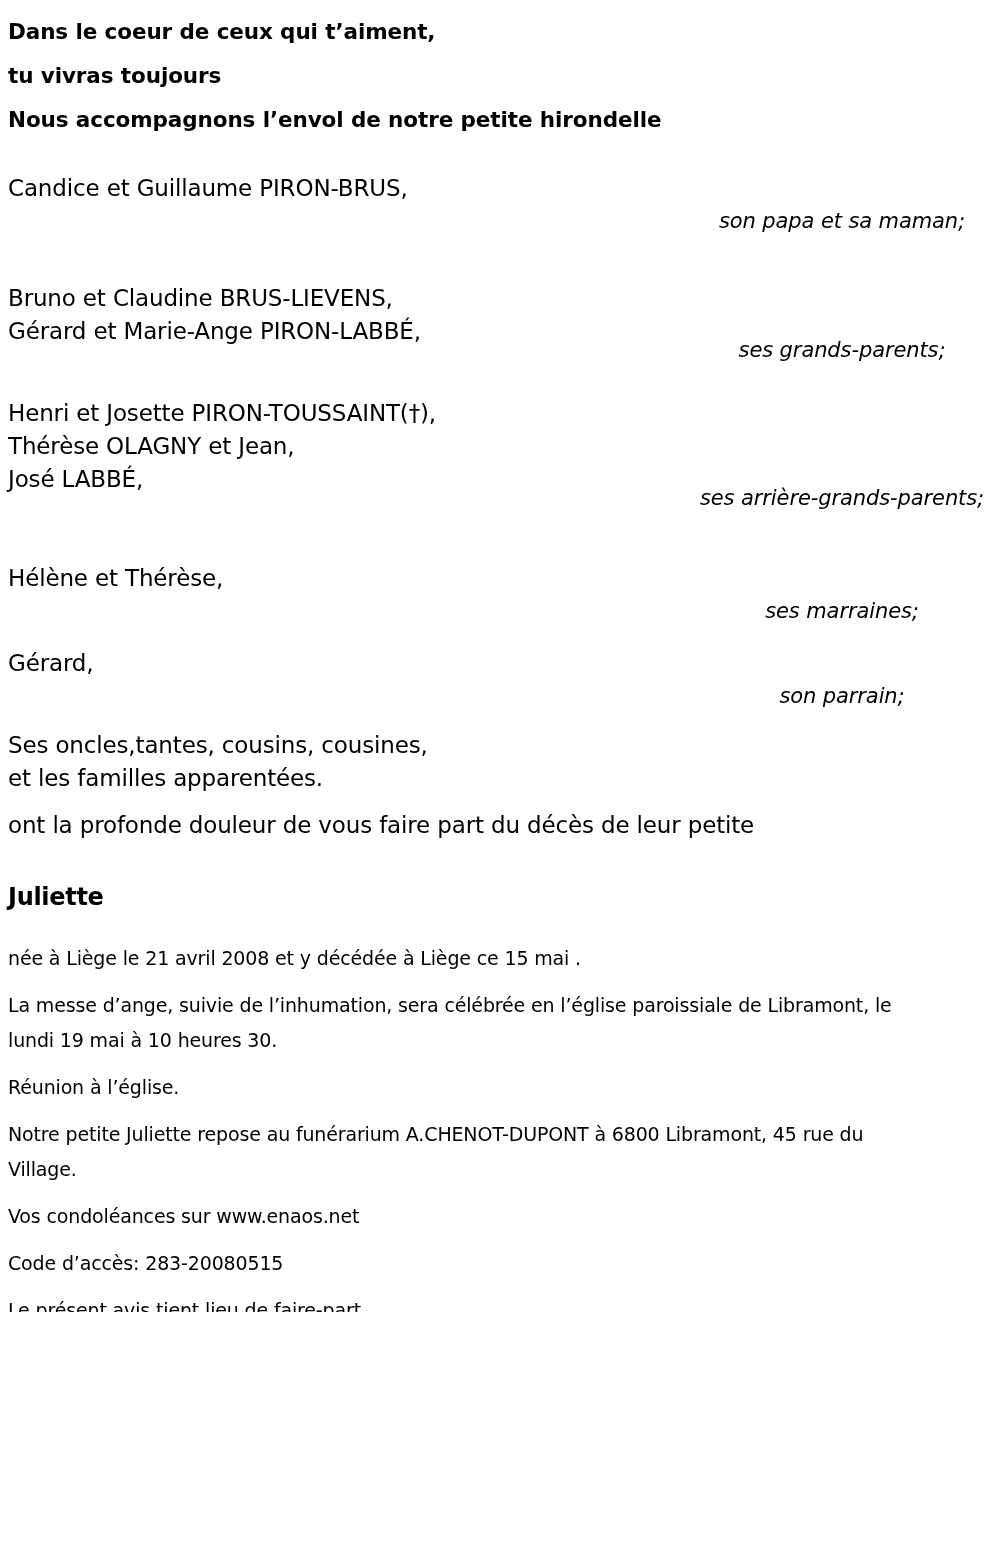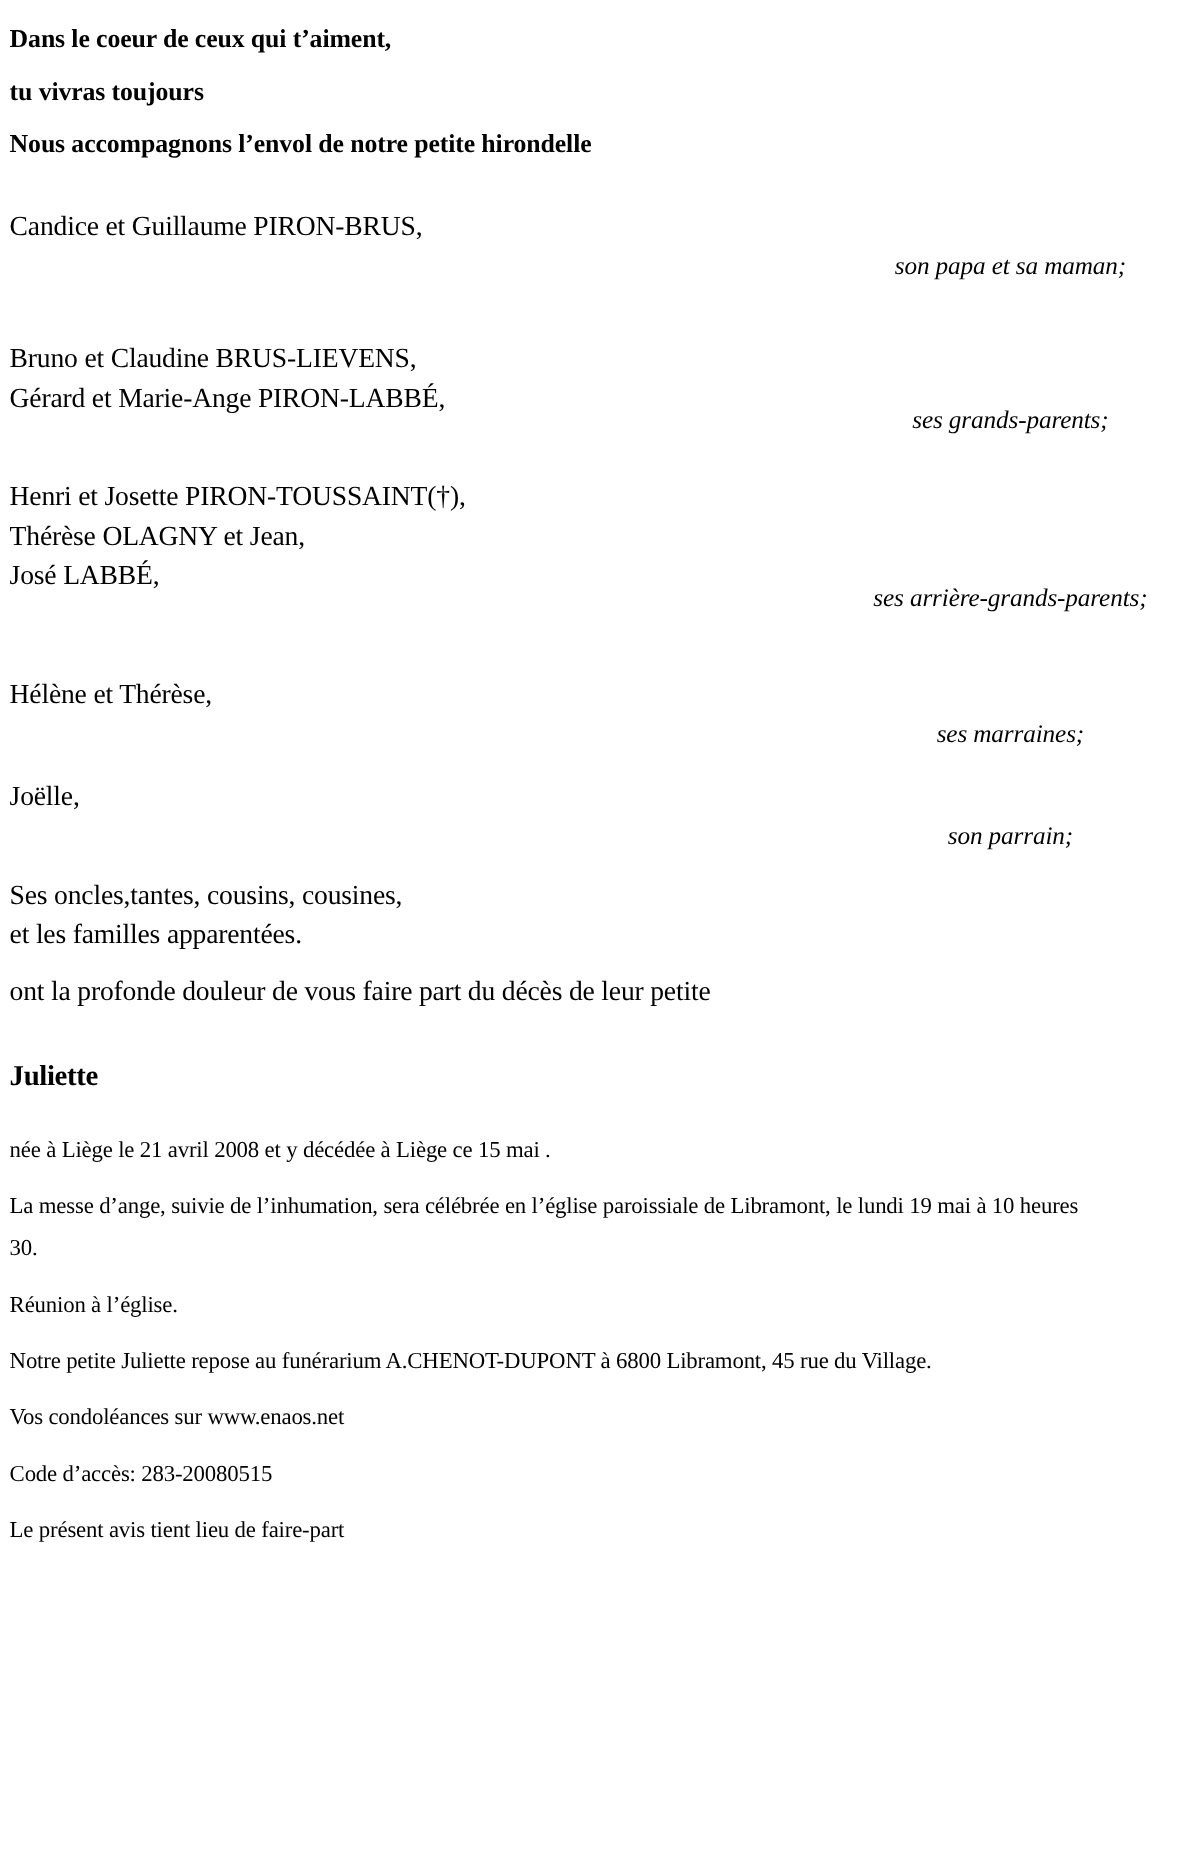--- a/index.html
+++ b/index.html
@@ -14,21 +14,20 @@
     color: #000000;
     -webkit-font-smoothing: antialiased;
   }
   .page {
     position: relative;
     width: 1000px;
     height: 1312px;
     box-sizing: border-box;
     padding: 0 8px;
     overflow: hidden;
-    font-family: Liberation Serif, serif;
   }
 
   
   .intro {
     margin-top: 10px;
   }
   .intro-line {
     font-weight: bold;
     font-size: 21.5px;
     line-height: 44px;
@@ -149,21 +148,21 @@
 
     <div class="fam-group grp-marraines">
       <div class="names">
         <div class="name-line">Hélène et Thérèse,</div>
       </div>
       <div class="role role-g4">ses marraines;</div>
     </div>
 
     <div class="fam-group grp-parrain">
       <div class="names">
-        <div class="name-line">Joëlle,</div>
+        <div class="name-line">Gérard,</div>
       </div>
       <div class="role role-g5">son parrain;</div>
     </div>
 
     <div class="fam-group grp-uncles">
       <div class="names">
         <div class="name-line">Ses oncles,tantes, cousins, cousines,</div>
         <div class="name-line">et les familles apparentées.</div>
       </div>
     </div>

